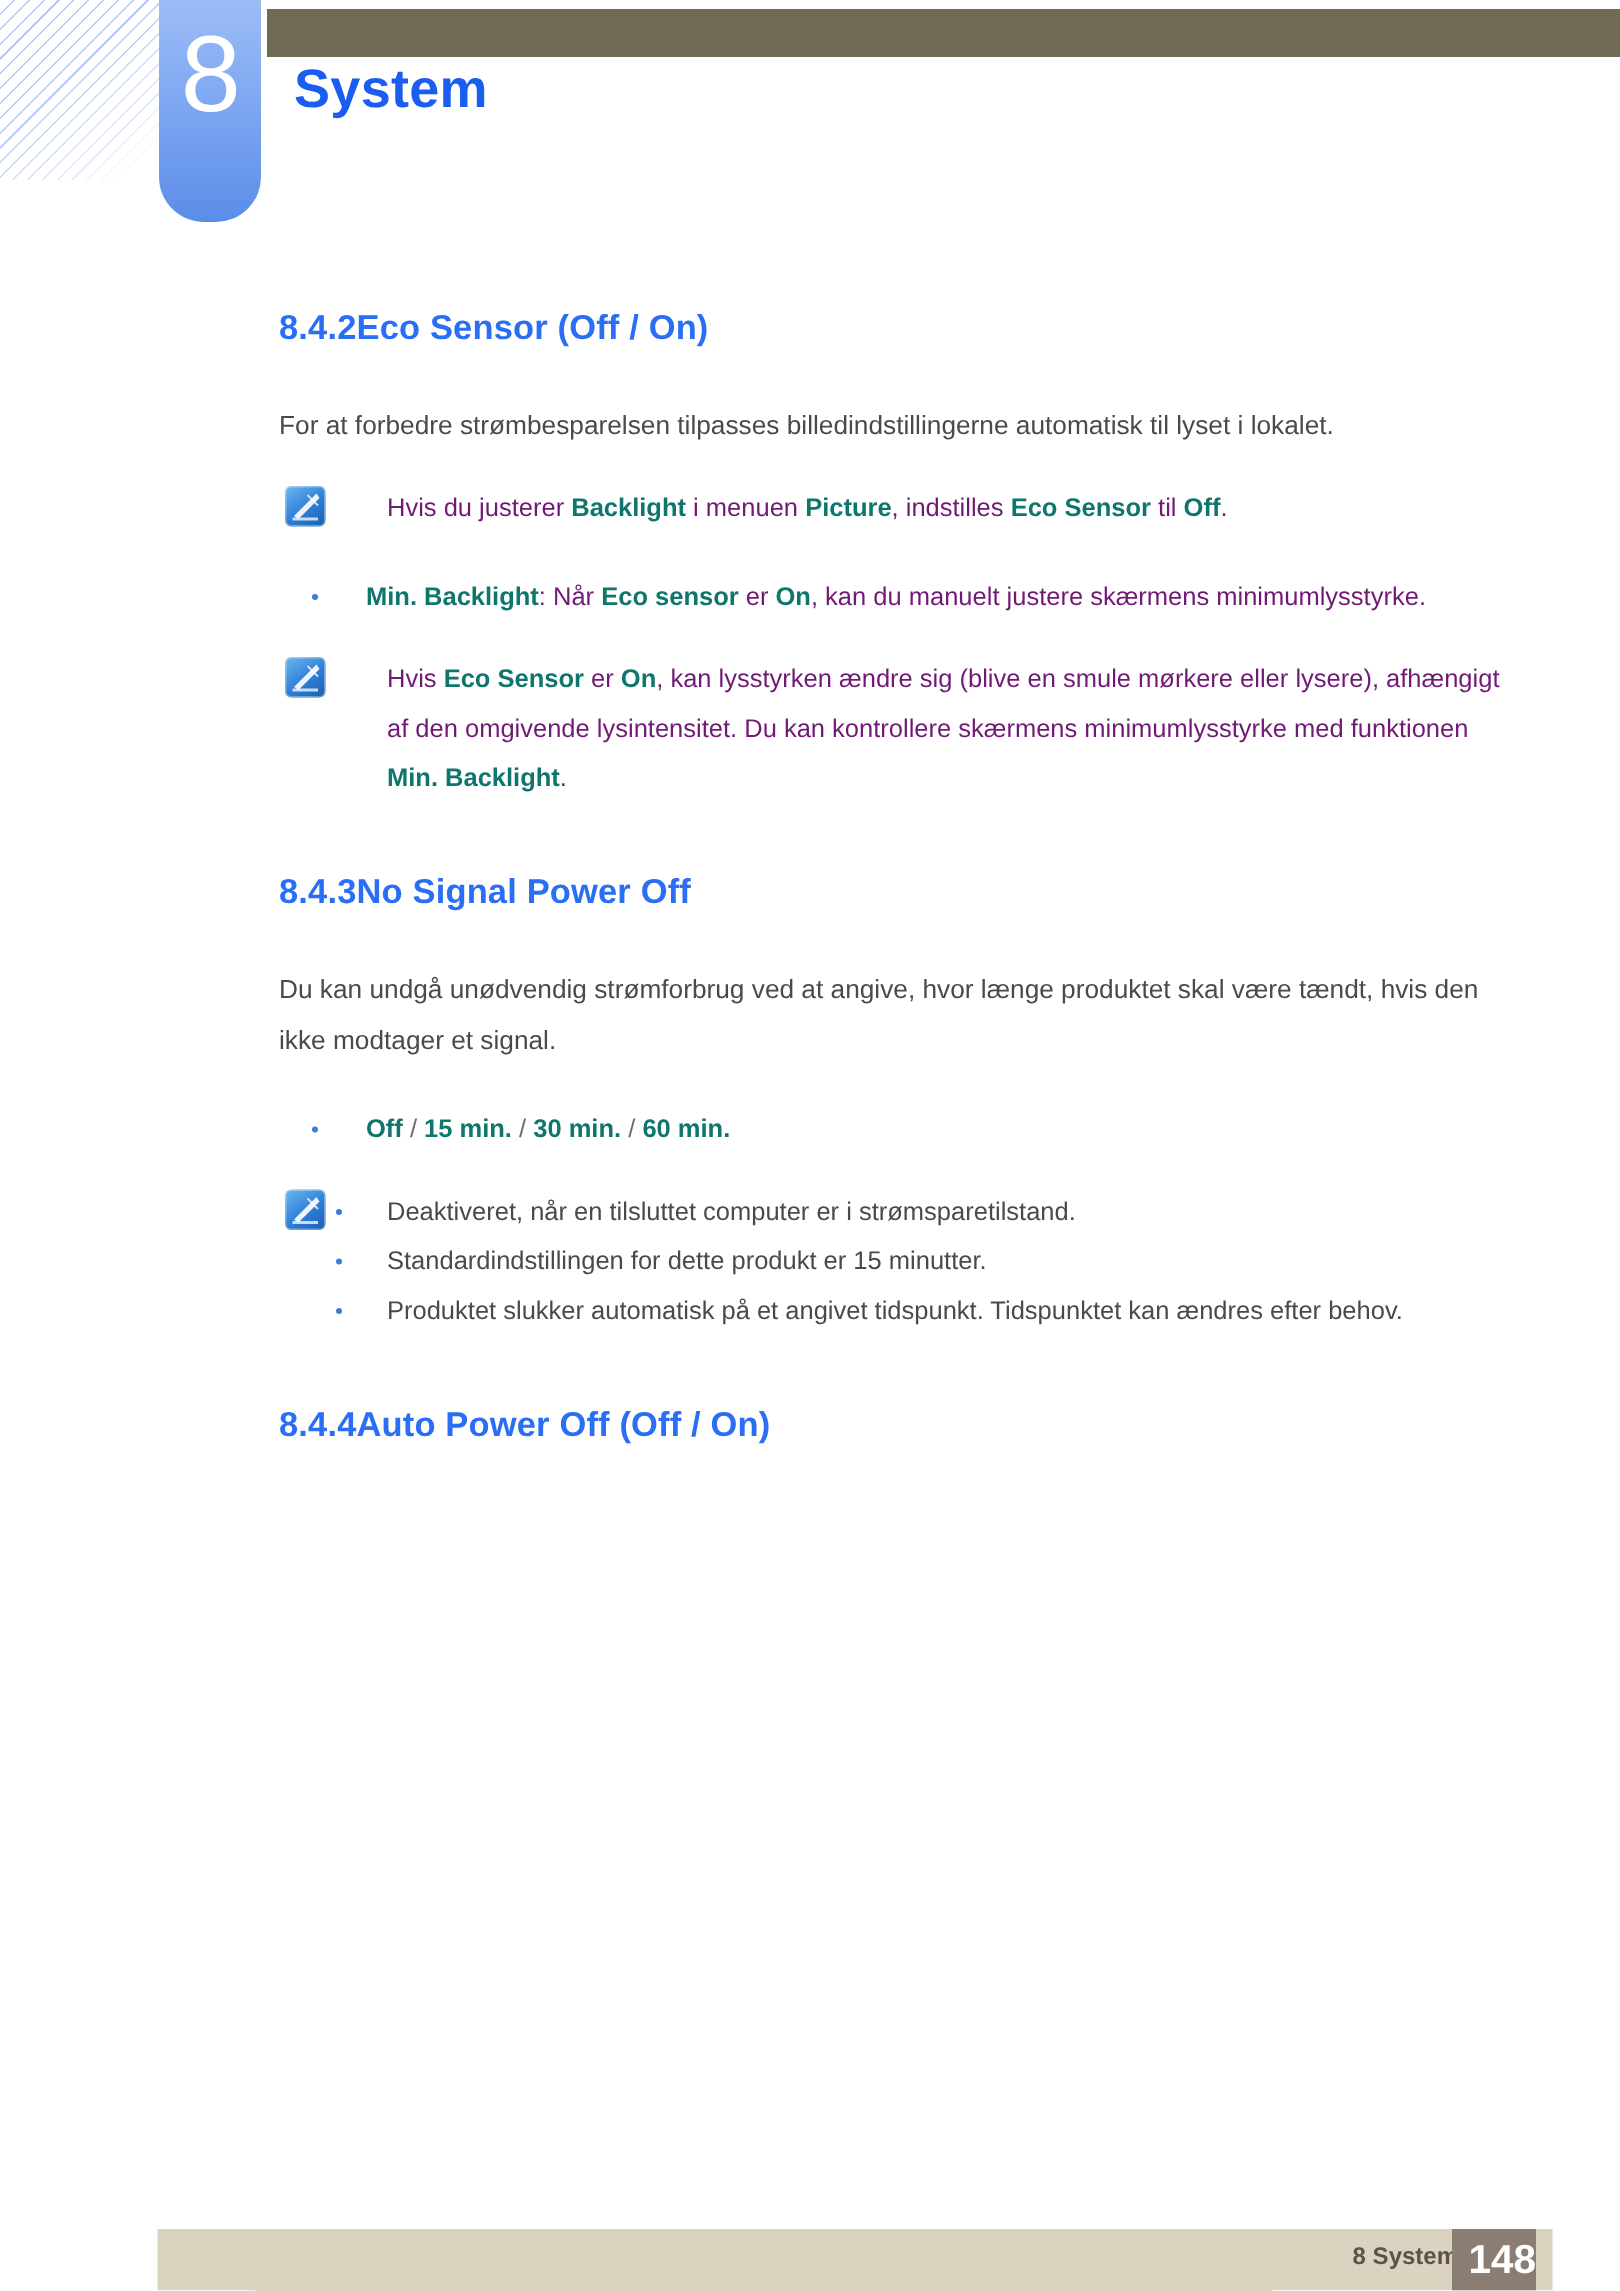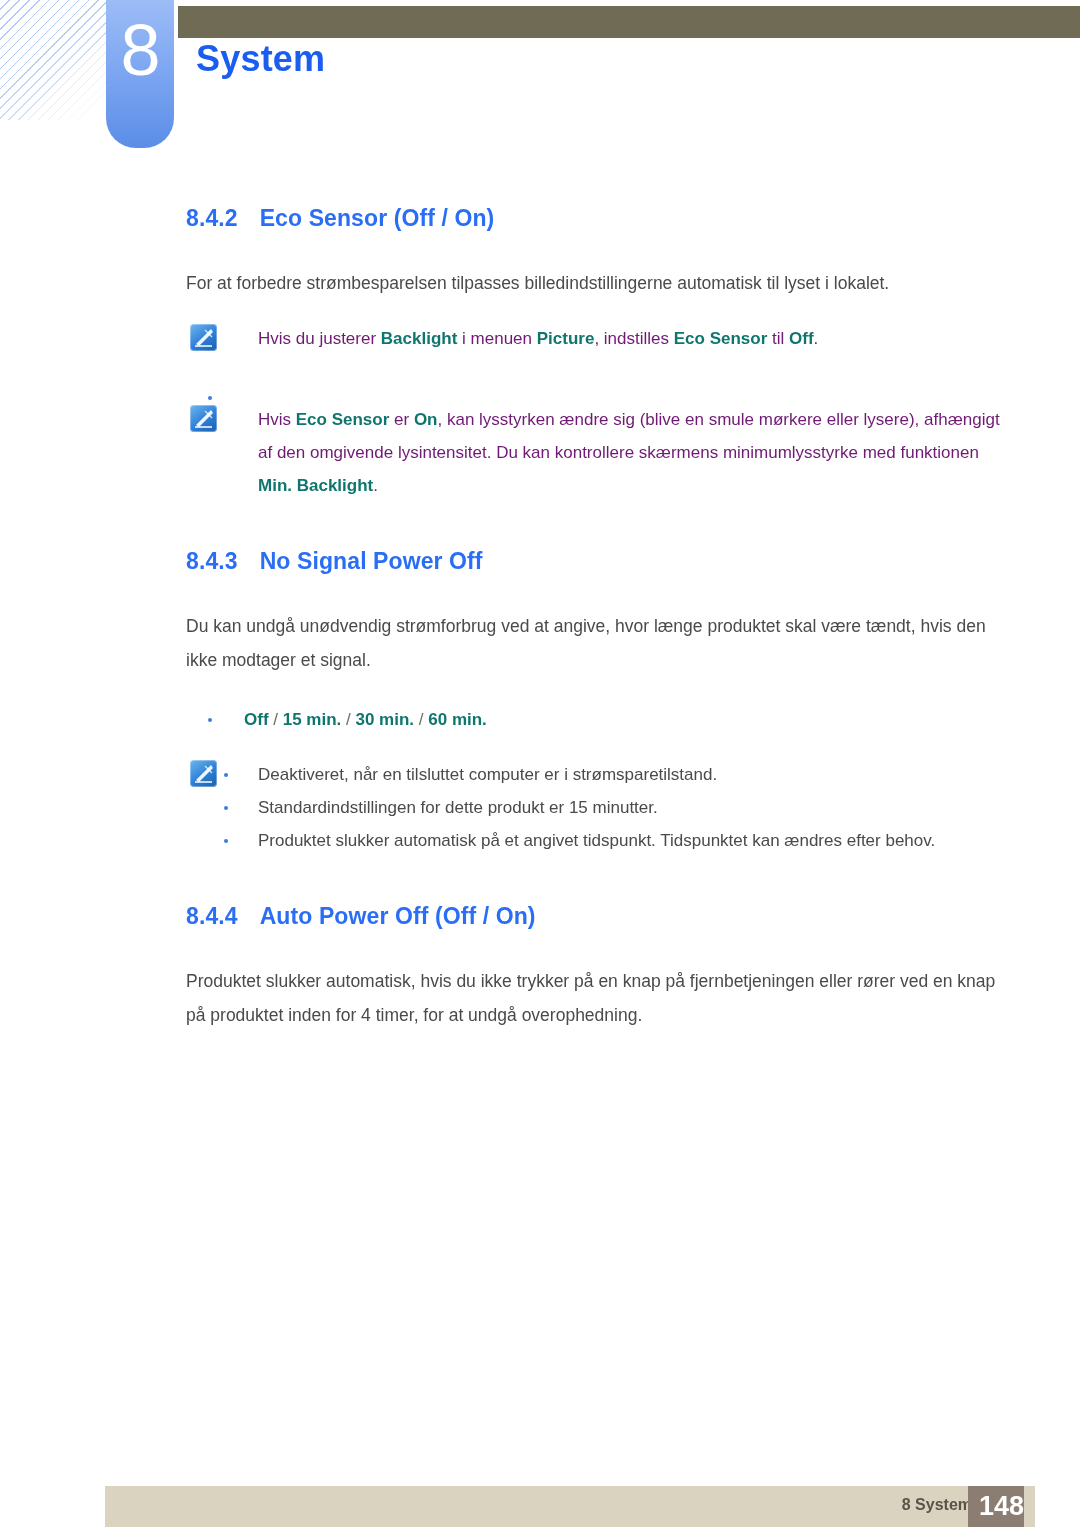--- a/index.html
+++ b/index.html
@@ -90,21 +90,21 @@
   }
 
   h2.section {
     margin: 0;
     font-size: 23px;
     font-weight: bold;
     color: #2a6ef5;
     letter-spacing: 0.1px;
     white-space: pre;
   }
-  h2.section .num { margin-right: 22px; }
+  h2.section .num { }
 
   p.body {
     margin: 0;
     font-size: 17.5px;
     line-height: 34px;
     color: #4a4a4a;
   }
 
   .sp-22 { height: 22px; }
   .sp-26 { height: 26px; }
@@ -223,20 +223,21 @@
         <path d="M15 6 L22 13" stroke="#ffffff" stroke-width="1.2" fill="none" opacity="0.8"></path>
       </svg>
     </span>
     <div class="note-line" id="note-eco-1"><span class="hl-plain">Hvis du justerer </span><span class="hl">Backlight</span><span class="hl-plain"> i menuen </span><span class="hl">Picture</span><span class="hl-plain">, indstilles </span><span class="hl">Eco Sensor</span><span class="hl-plain"> til </span><span class="hl">Off</span><span class="hl-plain">.</span></div>
   </div>
 
   <div class="sp-26"></div>
 
   <div class="bullet-row">
     <span class="bullet-dot"></span>
+    <span id="bullet-min-backlight"><span class="hl">Min. Backlight</span><span class="hl-plain">: Når </span><span class="hl">Eco sensor</span><span class="hl-plain"> er </span><span class="hl">On</span><span class="hl-plain">, kan du manuelt justere skærmens minimumlysstyrke.</span></span>
   </div>
 
   <div class="sp-22"></div>
 
   <div class="note">
     <span class="note-icon">
       <svg width="27" height="27" viewBox="0 0 27 27">
         <path d="M6 20 L21 5 L23 8 L9 22 Z" fill="#ffffff" opacity="0.92"></path>
         <path d="M5 21 L22 21 L22 23 L5 23 Z" fill="#ffffff" opacity="0.75"></path>
         <path d="M15 6 L22 13" stroke="#ffffff" stroke-width="1.2" fill="none" opacity="0.8"></path>
@@ -276,19 +277,18 @@
         <div class="bullet-row inside-note"><span class="bullet-dot"></span><span>Produktet slukker automatisk på et angivet tidspunkt. Tidspunktet kan ændres efter behov.</span></div>
       </div>
   </div>
 
   <div class="sp-46"></div>
 
   <h2 class="section"><span class="num">8.4.4</span><span>Auto Power Off (Off / On)</span></h2>
 
   <div class="sp-34"></div>
 
-  <p class="body">Produktet slukker automatisk, hvis du ikke trykker på en knap på fjernbetjeningen eller rører ved en knap på produktet inden for 4 timer, for at undgå overophedning.</p>
 
 </div>
 
 <div class="footer-bar"></div>
 <div class="footer-label">8 System</div>
 <div class="footer-page">148</div>
 
 </body></html>

